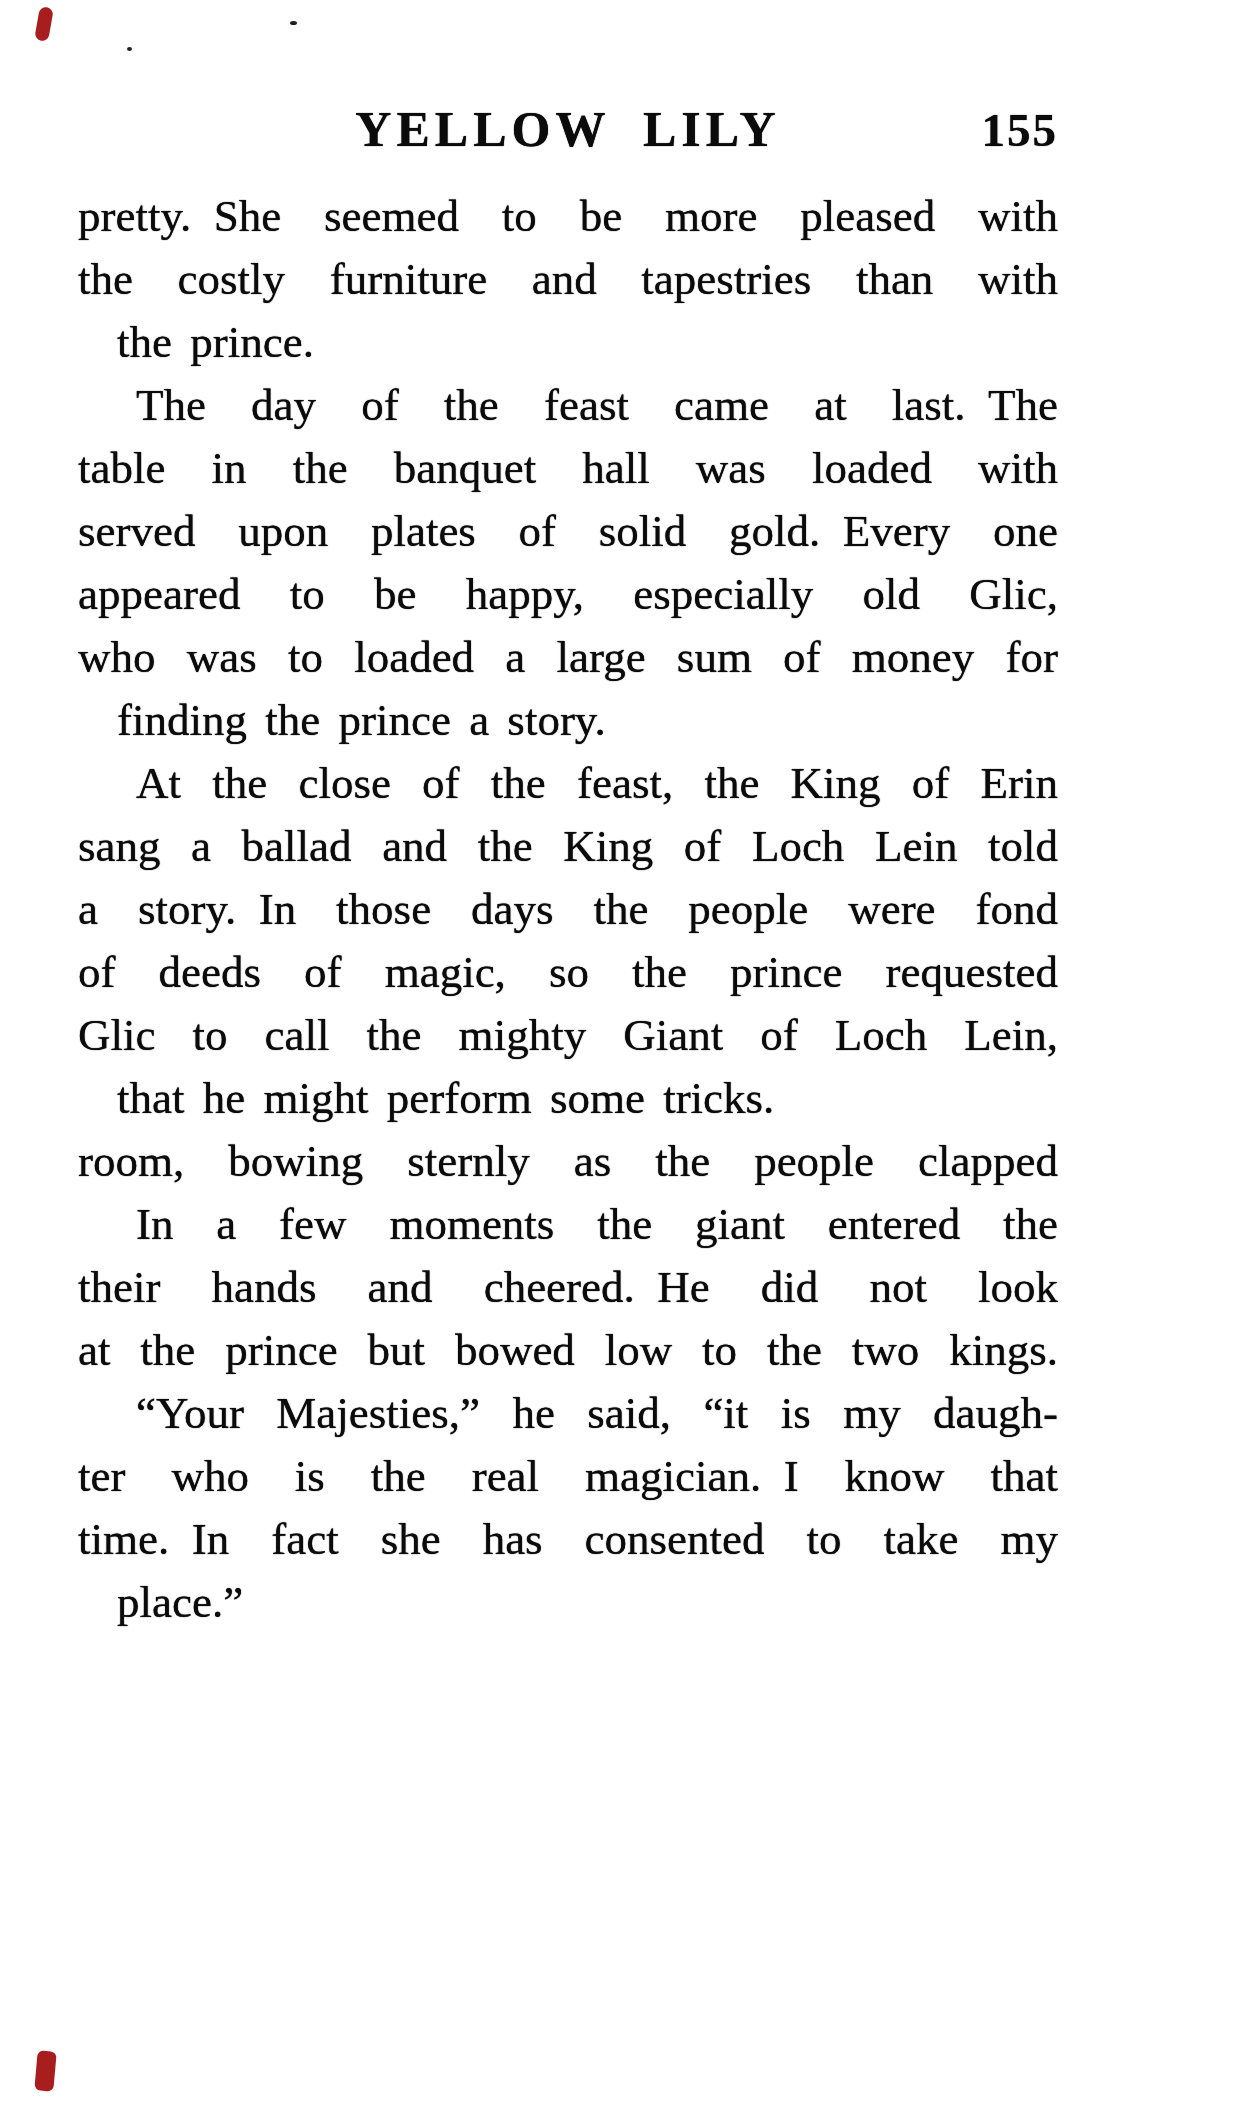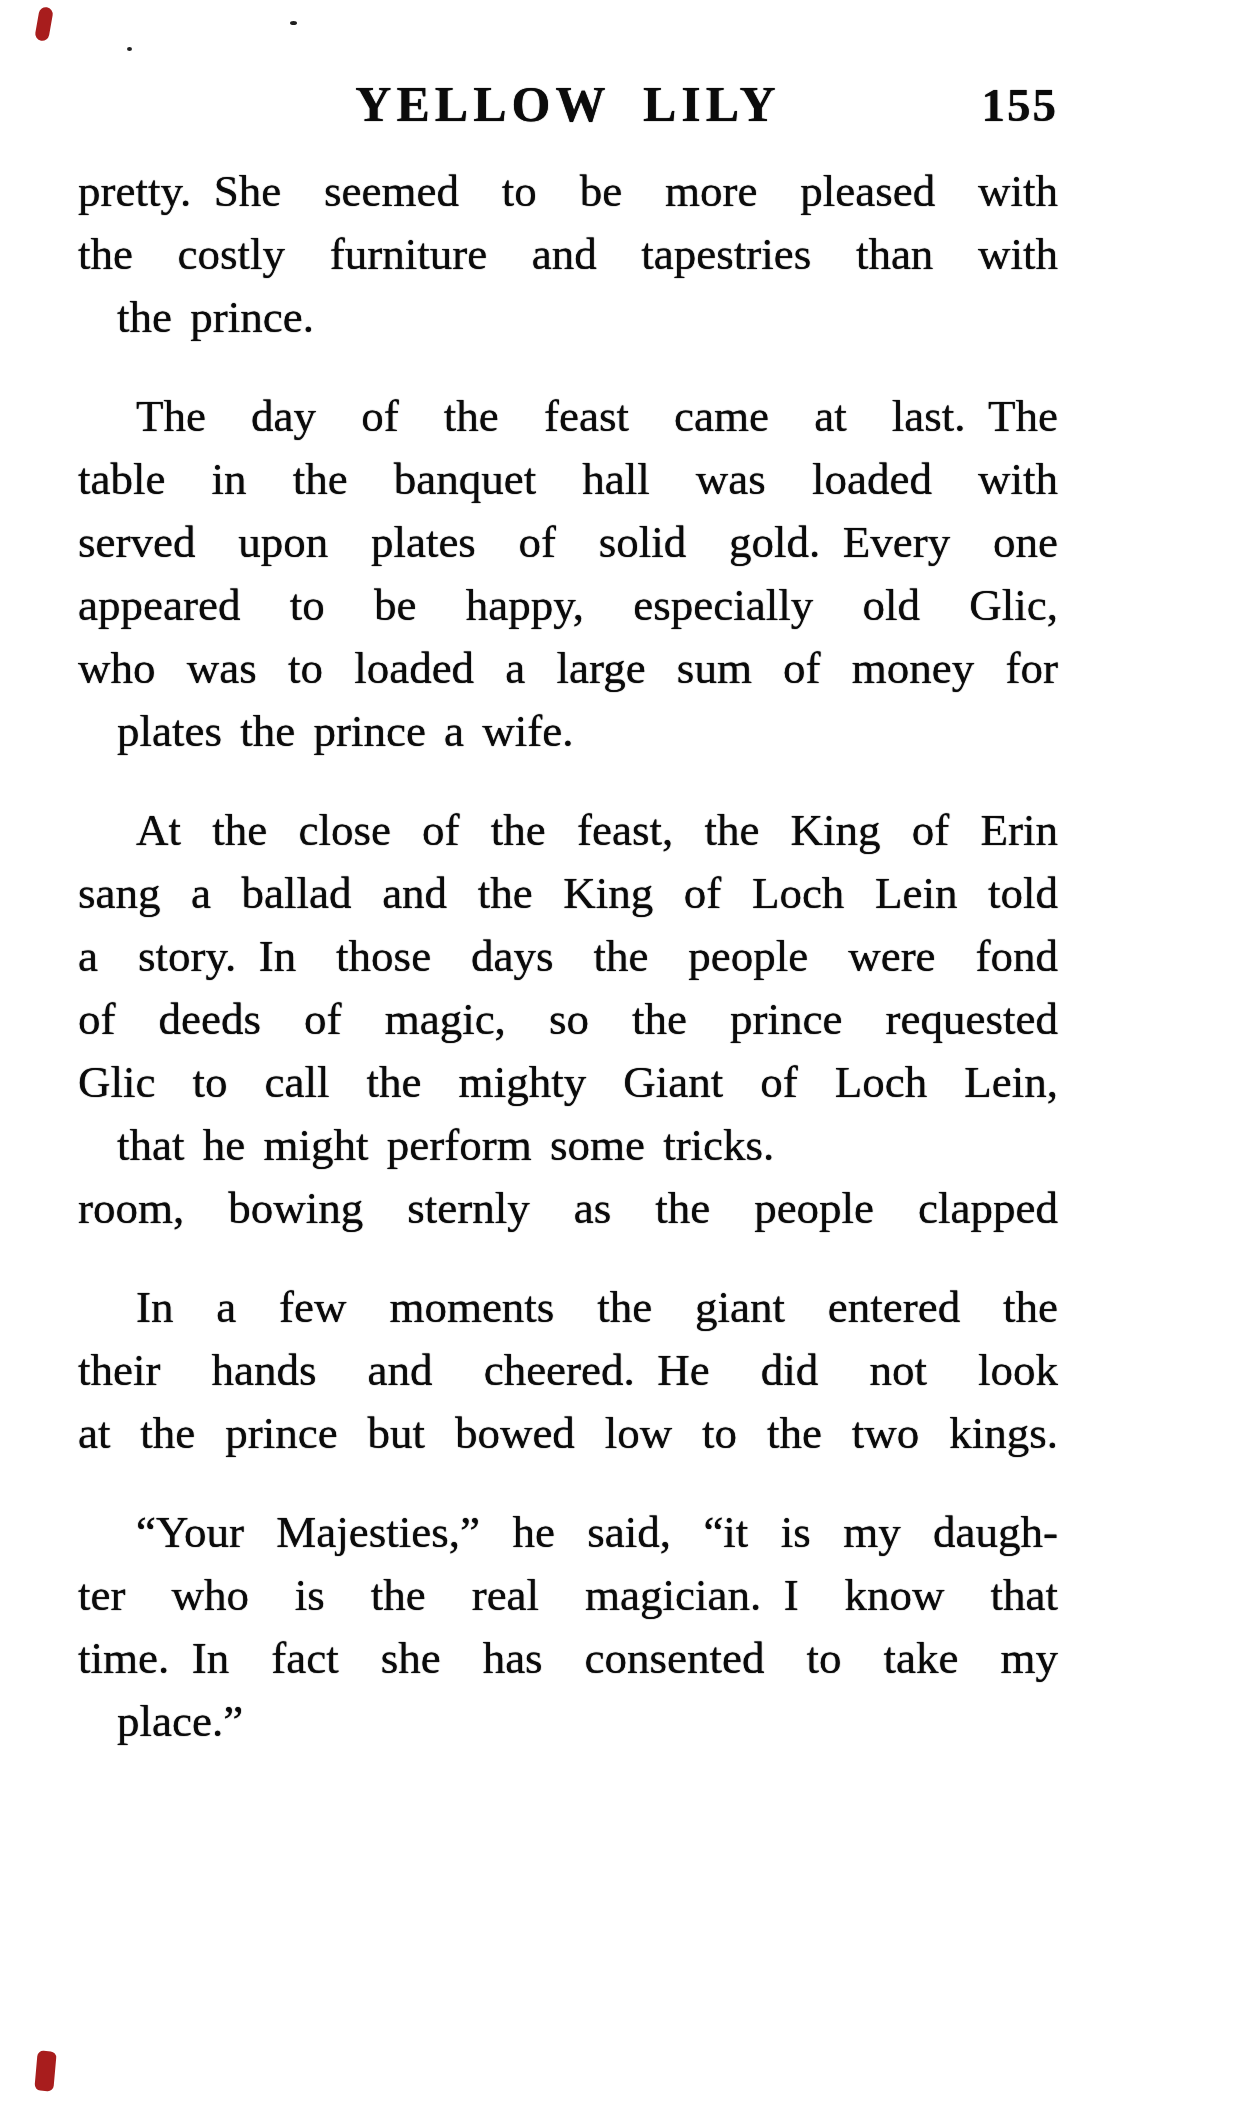--- a/index.html
+++ b/index.html
@@ -16,21 +16,21 @@
     color: #0b0b0b;
   }
   .content {
     position: absolute;
     left: 78px;
     top: 0;
     width: 980px;
   }
   .header {
     position: relative;
-    margin-top: 75px;
+    margin-top: 100px;
     height: 58px;
   }
   .title {
     display: block;
     text-align: center;
     font-weight: bold;
     font-size: 50px;
     letter-spacing: 5px;
     word-spacing: 16px;
     text-shadow: 0 0 1px #000;
@@ -55,21 +55,20 @@
   .line {
     text-align: justify;
     text-align-last: justify;
   }
   .line.last {
     text-align-last: left;
     margin-left: 39px;
   }
   .line.indent {
     text-indent: 58px;
-    margin-top: 36px;
   }
   .red-mark {
     position: absolute;
     background: var(--red, #a81d1d);
   }
   .red-mark.top {
     left: 37px; top: 7px; width: 14px; height: 34px;
     border-radius: 7px;
     transform: rotate(10deg);
   }
@@ -103,21 +102,21 @@
     </div>
     <div class="bodytext" id="body-text">
         <div class="line">pretty. She seemed to be more pleased with</div>
         <div class="line">the costly furniture and tapestries than with</div>
         <div class="line last">the prince.</div>
         <div class="line indent">The day of the feast came at last. The</div>
         <div class="line">table in the banquet hall was loaded with</div>
         <div class="line">served upon plates of solid gold. Every one</div>
         <div class="line">appeared to be happy, especially old Glic,</div>
         <div class="line">who was to loaded a large sum of money for</div>
-        <div class="line last">plates the prince a wife.</div>
+        <div class="line last">finding the prince a story.</div>
         <div class="line indent">At the close of the feast, the King of Erin</div>
         <div class="line">sang a ballad and the King of Loch Lein told</div>
         <div class="line">a story. In those days the people were fond</div>
         <div class="line">of deeds of magic, so the prince requested</div>
         <div class="line">Glic to call the mighty Giant of Loch Lein,</div>
         <div class="line last">that he might perform some tricks.</div>
         <div class="line">room, bowing sternly as the people clapped</div>
         <div class="line indent">In a few moments the giant entered the</div>
         <div class="line">their hands and cheered. He did not look</div>
         <div class="line">at the prince but bowed low to the two kings.</div>

